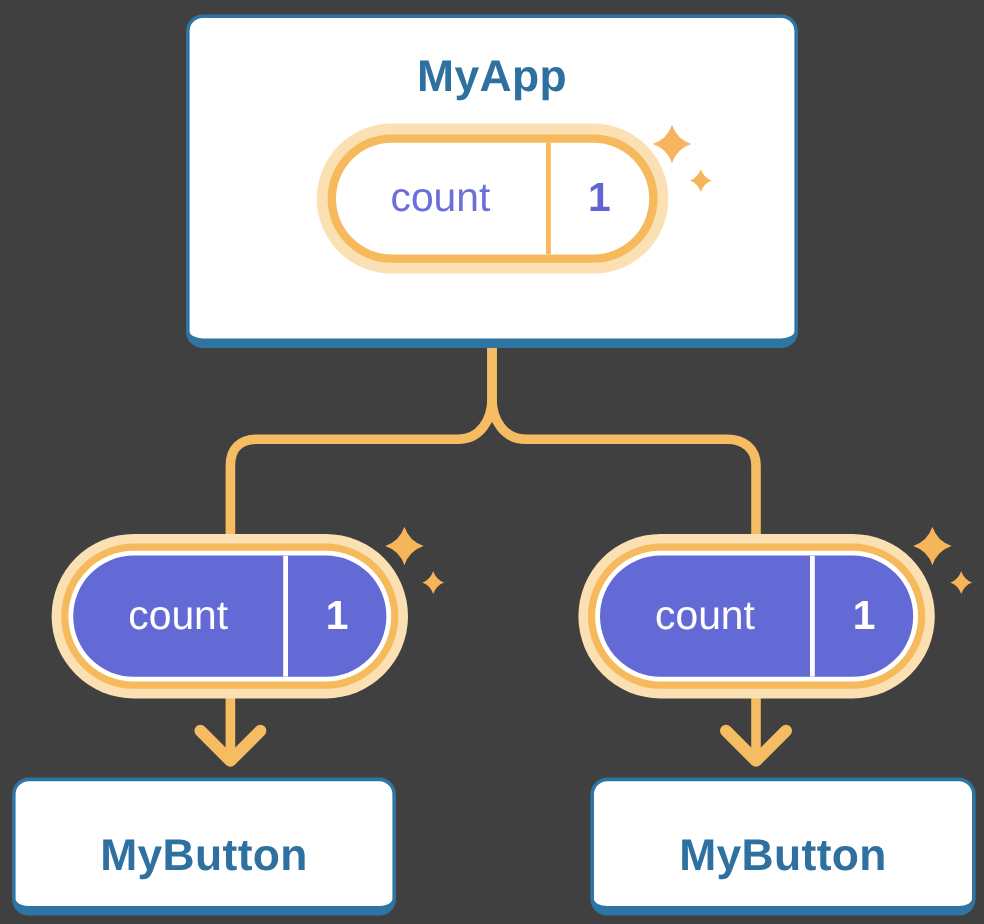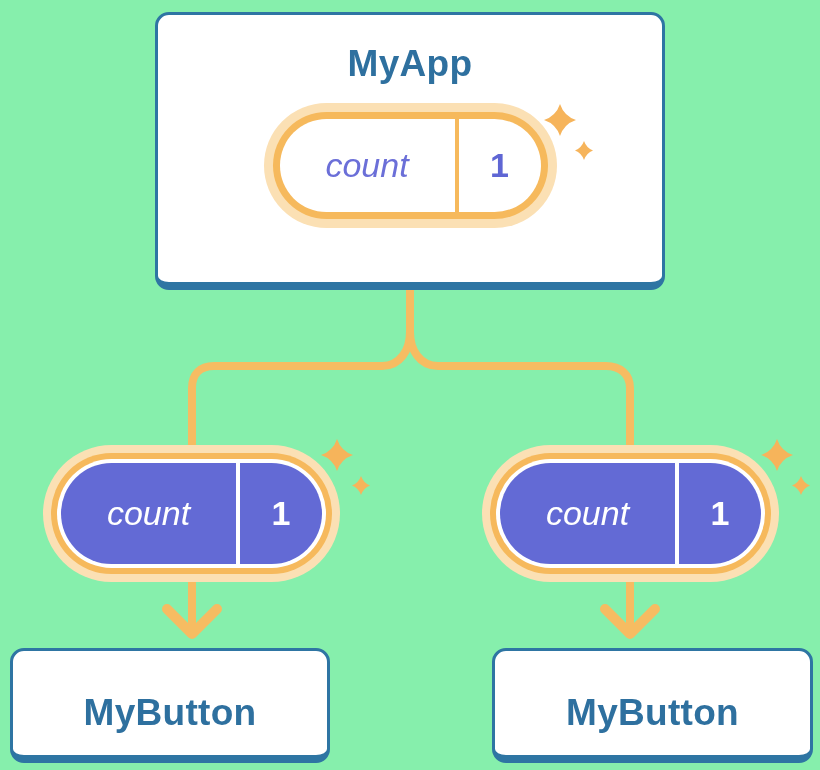--- a/index.html
+++ b/index.html
@@ -1,20 +1,20 @@
 <!DOCTYPE html>
 <html><head>
 <meta charset="utf-8">
 <style>
   html,body { margin:0; padding:0; background:#ffffff; }
   .canvas {
     position: relative;
     width: 820px;
     height: 770px;
-    background: #86efac;
+    background: #404040;
     font-family: "Liberation Sans", sans-serif;
     overflow: hidden;
   }
   svg.layer {
     position: absolute;
     left: 0; top: 0;
     z-index: 1;
   }
   .node-box {
     position: absolute;
@@ -56,21 +56,20 @@
     display:flex; align-items:stretch; overflow:hidden;
   }
   .pill-body-purple {
     background:#636AD5; border-radius:999px;
     width:261px; height:101px;
     display:flex; align-items:stretch; overflow:hidden;
   }
   .cell-name {
     flex:1; display:flex; align-items:center; justify-content:center;
     font-size:34px;
-    font-style:italic;
   }
   .cell-value {
     width:82px; display:flex; align-items:center; justify-content:center;
     font-size:34px; font-weight:700;
   }
   .light .cell-name  { color:#6B6FD8; }
   .light .cell-value { color:#5F66D4; }
   .purple .cell-name, .purple .cell-value { color:#ffffff; }
   .divider-orange { width:4px; background:#F6B95C; }
   .divider-white  { width:4px; background:#ffffff; }

